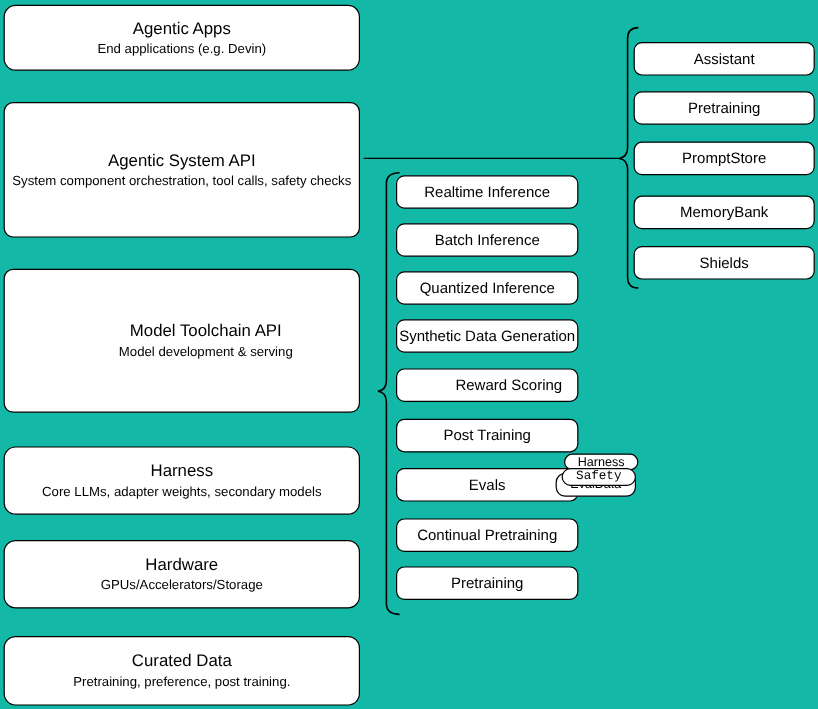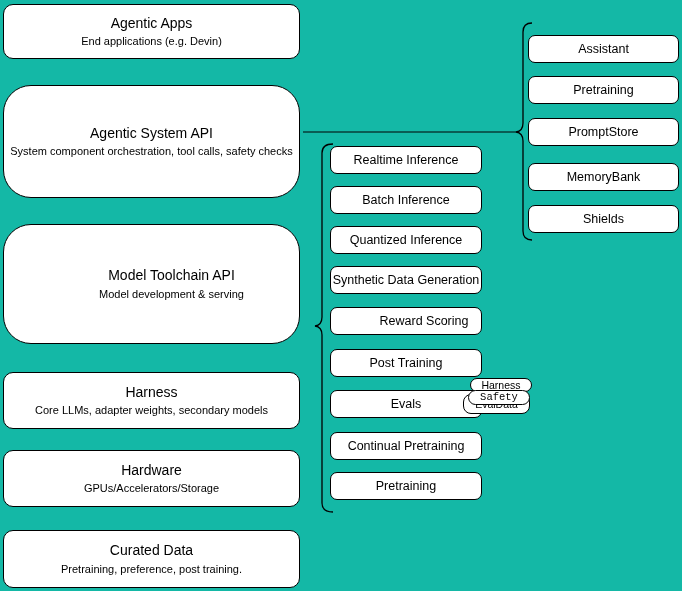--- a/index.html
+++ b/index.html
@@ -43,21 +43,21 @@
   }
   .lbox .title {
     font-size: 14px;
     line-height: 1.1;
   }
   .lbox .subtitle {
     font-size: 11px;
     line-height: 1.1;
   }
   .r10 { border-radius: 10px; }
-  .r28 { border-radius: 28px; text-align: center; }
+  .r28 { border-radius: 8px; text-align: center; }
   .mbox {
     left: 330px;
     width: 152px;
     height: 28px;
     border-radius: 7px;
     display: flex;
     align-items: center;
     justify-content: center;
     font-size: 12.5px;
     text-align: center;

